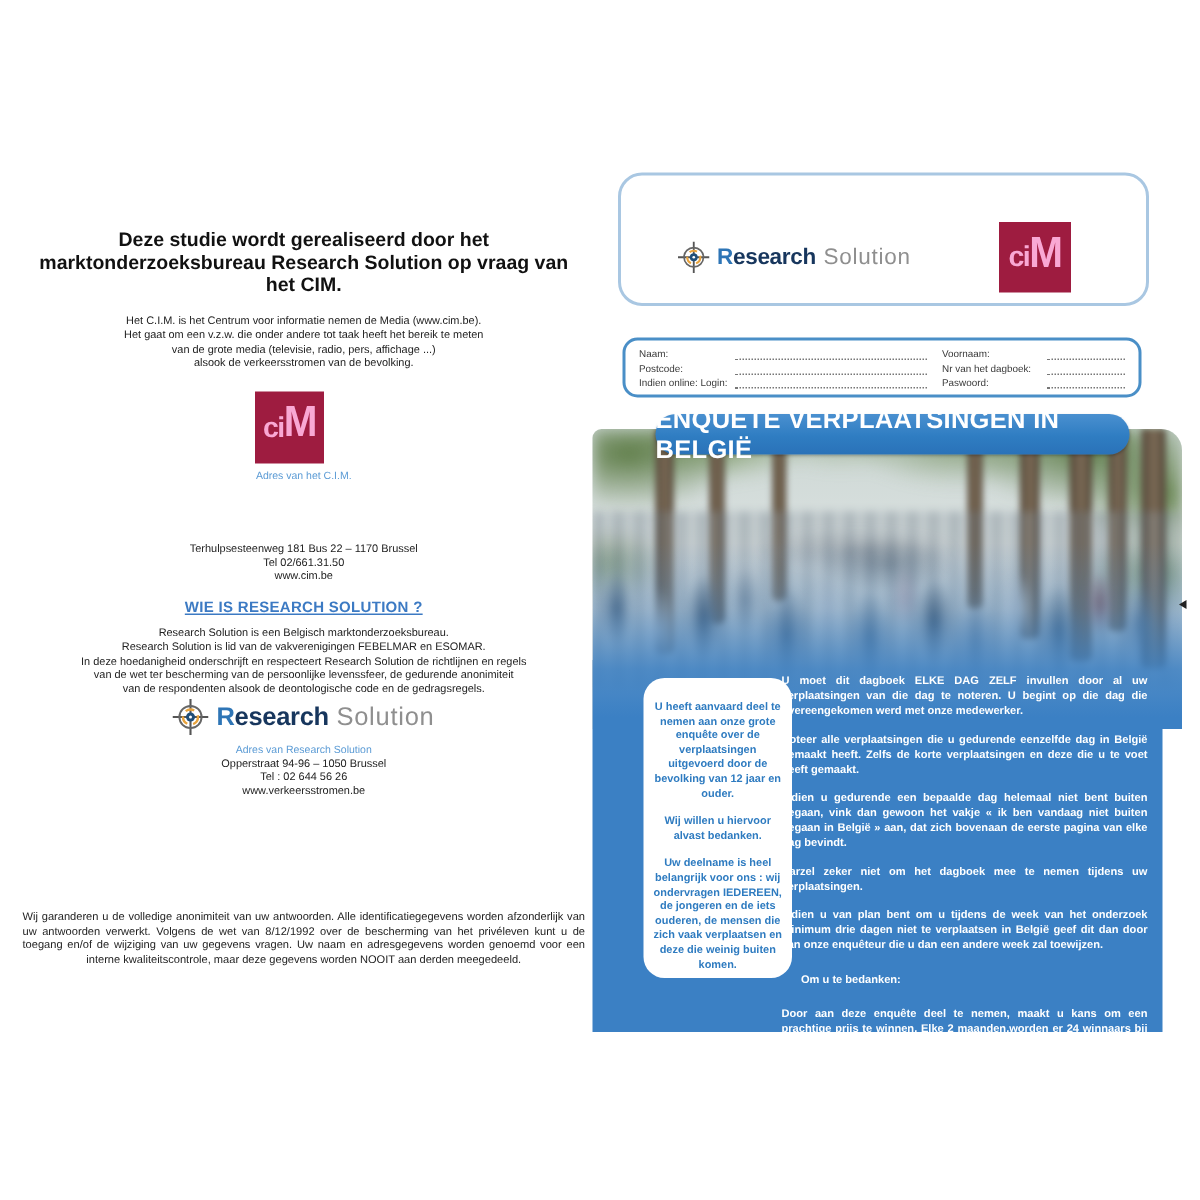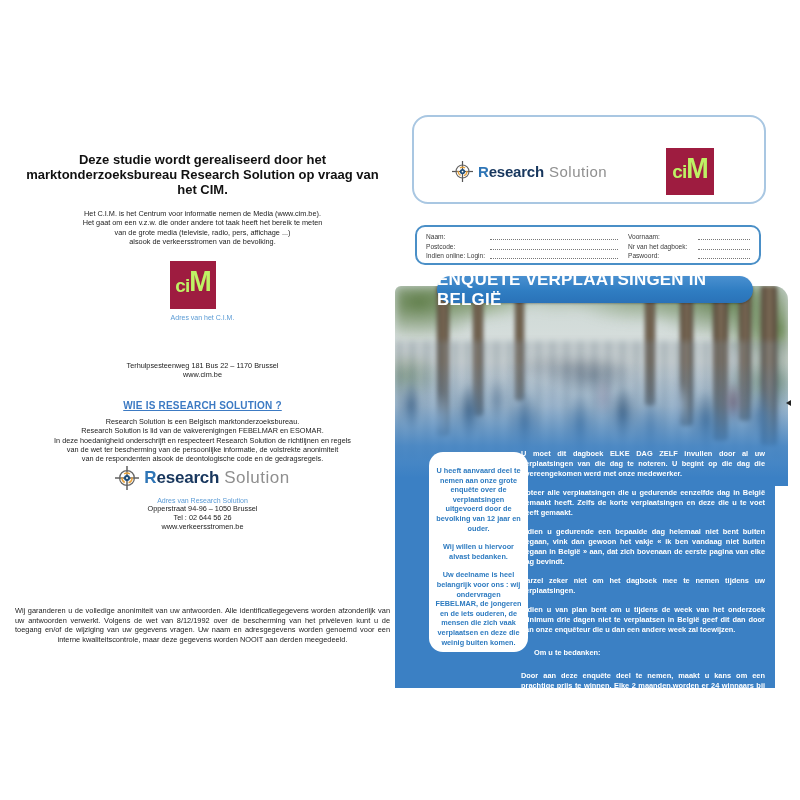--- a/index.html
+++ b/index.html
@@ -16,21 +16,21 @@
   .lp-cim-lines{top:209px;}
   .lp-rs-lines{top:417px;}
   .addr-label{font-size:7px;color:#5b9bd5;}
   .lp-cim-addr-label{top:314px;}
   .lp-cim-addr{top:323px;font-size:7.3px;line-height:8.8px;color:#222;margin-top:39px;}
   .lp-rs-addr-label{top:497px;}
   .lp-rs-addr{top:505px;font-size:7.3px;line-height:8.8px;color:#222;}
   .lp-footer{top:606px;font-size:7.4px;line-height:9.6px;color:#222;text-align:justify;text-align-last:center;}
 
   
-  .cim-square{background:#9e1c40;color:#bef264;display:flex;align-items:center;justify-content:center;
+  .cim-square{background:#9e1c40;color:#f9a8d4;display:flex;align-items:center;justify-content:center;
               font-weight:bold;line-height:1;}
   .lp-cim-logo{position:absolute;left:170px;top:261px;width:46px;height:48px;}
   .cim-ci{font-size:19px;letter-spacing:-1px;}
   .cim-m{font-size:27px;margin-top:-7px;letter-spacing:-1px;transform:scaleY(1.08);display:inline-block;}
 
   
   .rs-logo{display:flex;align-items:center;justify-content:center;gap:5px;}
   .lp-rs-logo{position:absolute;left:15px;top:466px;width:375px;}
   .rs-word{font-size:17px;font-weight:bold;color:#17365d;letter-spacing:-0.2px;}
   .rs-word .ini{color:#2e75b6;}
@@ -125,30 +125,31 @@
   </div>
 
   <div class="cim-square lp-cim-logo">
     <span class="cim-ci">ci</span>
       <span class="cim-m">M</span>
   </div>
 
   <div class="lp-block addr-label lp-cim-addr-label">Adres van het C.I.M.</div>
   <div class="lp-block lp-cim-addr">
     <div>Terhulpsesteenweg 181 Bus 22 – 1170 Brussel</div>
+    <div>Tel  02/661.31.50</div>
     <div>www.cim.be</div>
   </div>
 
   <div class="lp-block lp-h lp-h2">WIE IS RESEARCH SOLUTION ?</div>
 
   <div class="lp-block small-lines lp-rs-lines">
     <div>Research Solution is een Belgisch marktonderzoeksbureau.</div>
     <div>Research Solution is lid van de vakverenigingen  FEBELMAR en ESOMAR.</div>
     <div>In deze hoedanigheid onderschrijft en respecteert Research Solution de richtlijnen en regels</div>
-    <div>van de wet ter bescherming van de persoonlijke informatie, de volstrekte anonimiteit</div>
+    <div>van de wet ter bescherming van de persoonlijke levenssfeer, de gedurende anonimiteit</div>
     <div>van de respondenten alsook de deontologische code en de gedragsregels.</div>
   </div>
 
   <div class="rs-logo lp-rs-logo">
     <svg width="24" height="24" viewBox="0 0 24 24">
       <line x1="12" y1="0" x2="12" y2="24" stroke="#555" stroke-width="1.4"></line>
       <line x1="0" y1="12" x2="24" y2="12" stroke="#555" stroke-width="1.4"></line>
       <circle cx="12" cy="12" r="7.4" fill="none" stroke="#666" stroke-width="1.3"></circle>
       <circle cx="12" cy="12" r="5" fill="none" stroke="#e8a33d" stroke-width="1.6" stroke-dasharray="6 4"></circle>
       <circle cx="12" cy="12" r="3" fill="#1f4e79"></circle>
@@ -221,21 +222,21 @@
     <div class="trunk" style="left:318px;width:15px;height:155px;"></div>
     <div class="trunk" style="left:344px;width:12px;height:135px;"></div>
     <div class="trunk" style="left:366px;width:16px;height:160px;"></div>
     <div class="crowd"></div>
     <div class="ph-layer ph-fade"></div>
   </div>
 
   <div class="intro-box">
     <p>U heeft aanvaard deel te nemen aan onze grote enquête over de verplaatsingen uitgevoerd door de bevolking van 12 jaar en ouder.</p>
     <p>Wij willen u hiervoor alvast bedanken.</p>
-    <p>Uw deelname is heel belangrijk voor ons : wij ondervragen FEBELMAR, de jongeren en de iets ouderen, de mensen die zich vaak verplaatsen en deze die weinig buiten komen.</p>
+    <p>Uw deelname is heel belangrijk voor ons : wij ondervragen IEDEREEN, de jongeren en de iets ouderen, de mensen die zich vaak verplaatsen en deze die weinig buiten komen.</p>
   </div>
 
   <div class="body-text">
     <p>U moet dit dagboek ELKE DAG ZELF invullen door al uw verplaatsingen van die dag te noteren. U begint op die dag die overeengekomen werd met onze medewerker.</p>
     <p>Noteer alle verplaatsingen die u gedurende eenzelfde dag in België gemaakt heeft. Zelfs de korte verplaatsingen en deze die u te voet heeft gemaakt.</p>
     <p>Indien u gedurende een bepaalde dag helemaal niet bent buiten gegaan, vink dan gewoon het vakje « ik ben vandaag niet buiten gegaan in België » aan, dat zich bovenaan de eerste pagina van elke dag bevindt.</p>
     <p>Aarzel zeker niet om het dagboek mee te nemen tijdens uw verplaatsingen.</p>
     <p>Indien u van plan bent om u tijdens de week van het onderzoek  minimum drie dagen niet te verplaatsen in België geef dit dan door aan onze enquêteur die u dan een andere week zal toewijzen.</p>
     <p class="p-title">Om u te bedanken:</p>
     <p>Door aan deze enquête deel te nemen, maakt u kans om een prachtige prijs te winnen. Elke 2 maanden,worden er 24 winnaars bij trekking bepaald. Zij krijgen een cadeaubon die varieert tussen 20 € en 250 €.</p>

